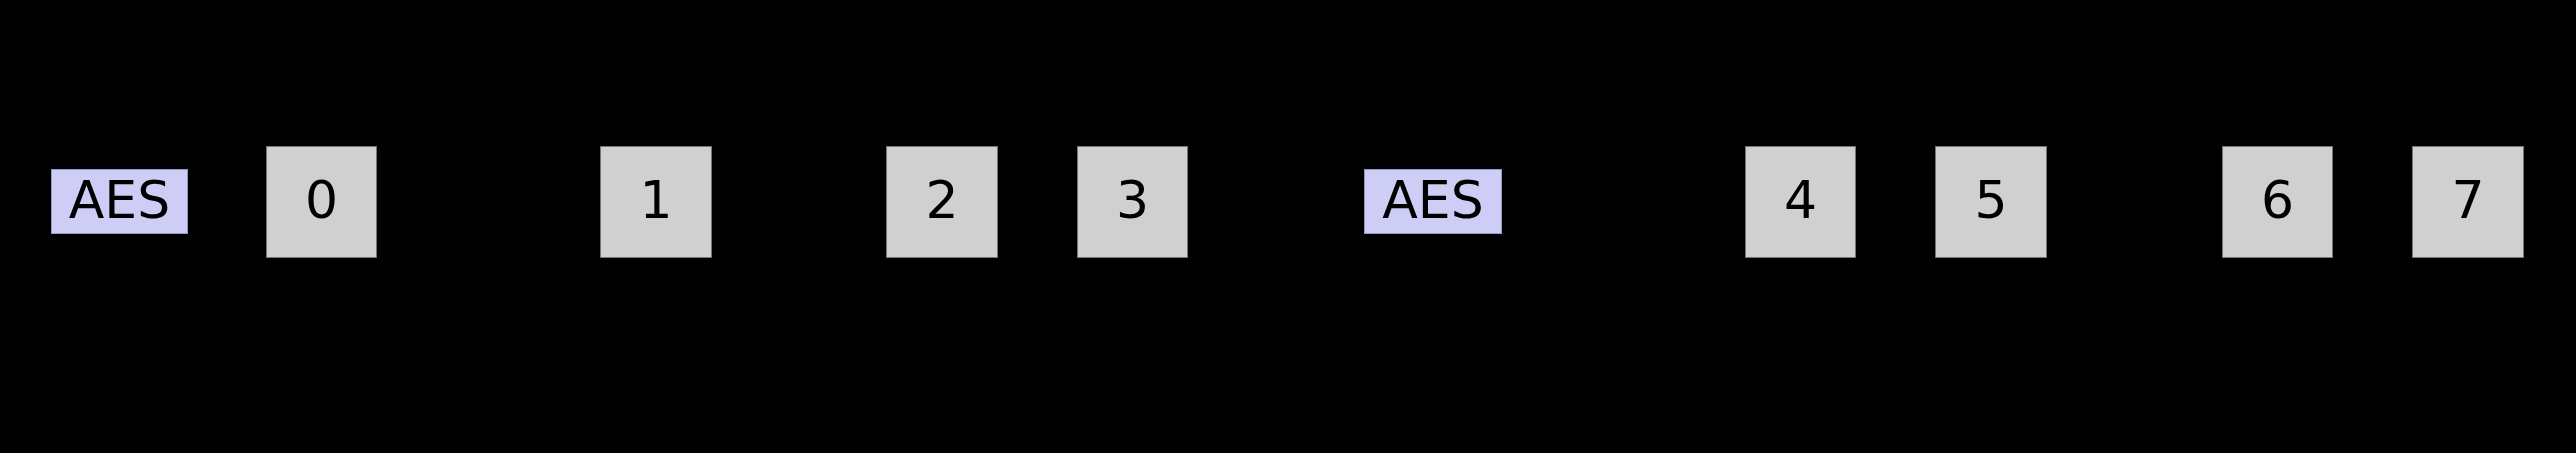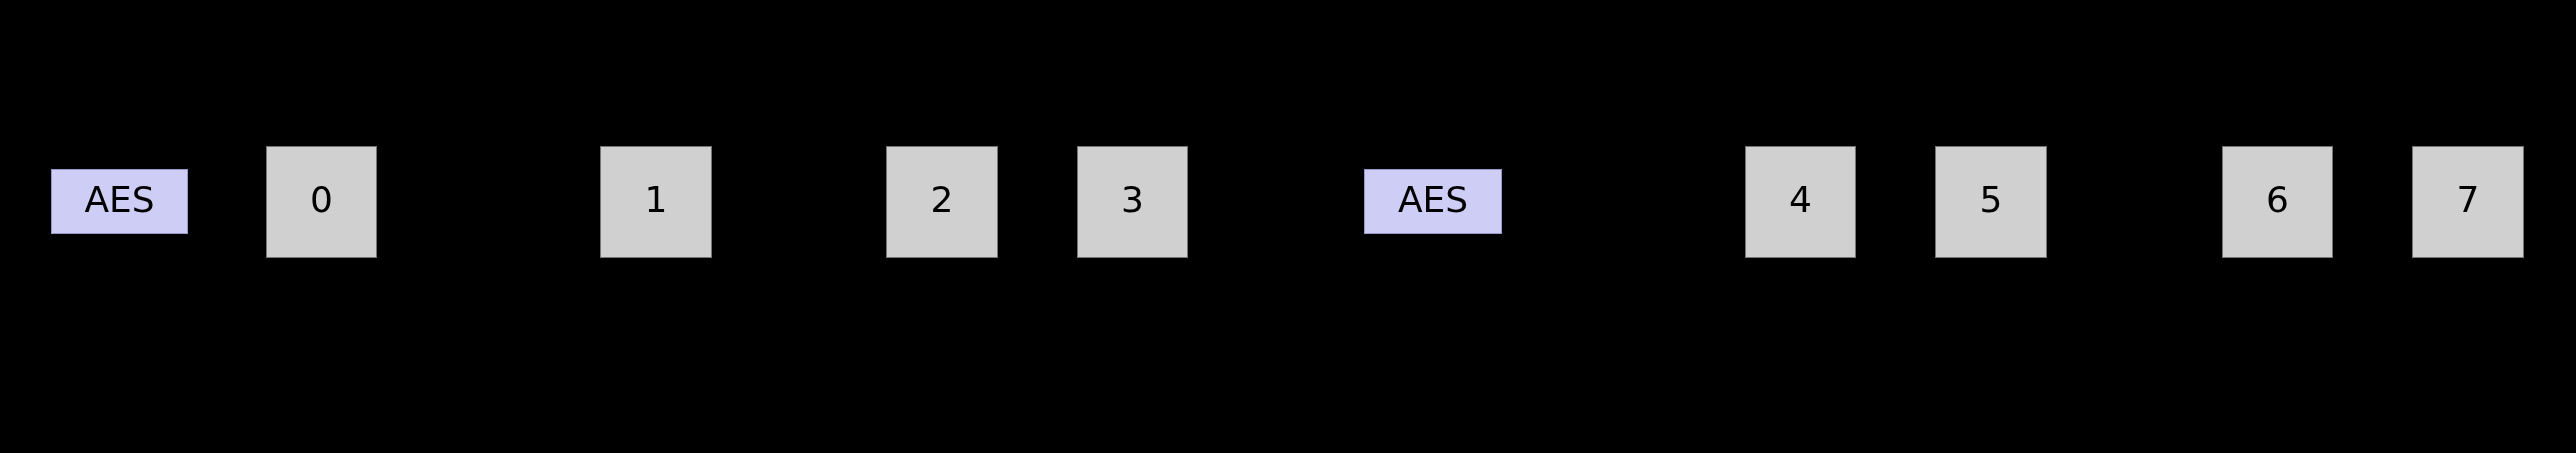--- a/index.html
+++ b/index.html
@@ -20,21 +20,21 @@
     width: 2576px;
     height: 453px;
   }
   .node {
     position: absolute;
     box-sizing: border-box;
     display: flex;
     align-items: center;
     justify-content: center;
     line-height: 1;
-    font-size: 36px;
+    font-size: 52px;
     color: #000000;
   }
   .node .node-label {
     display: block;
     transform: translateY(-1.6px);
   }
   .node.function {
     border-width: 1.6px;
     border-style: solid;
   }

